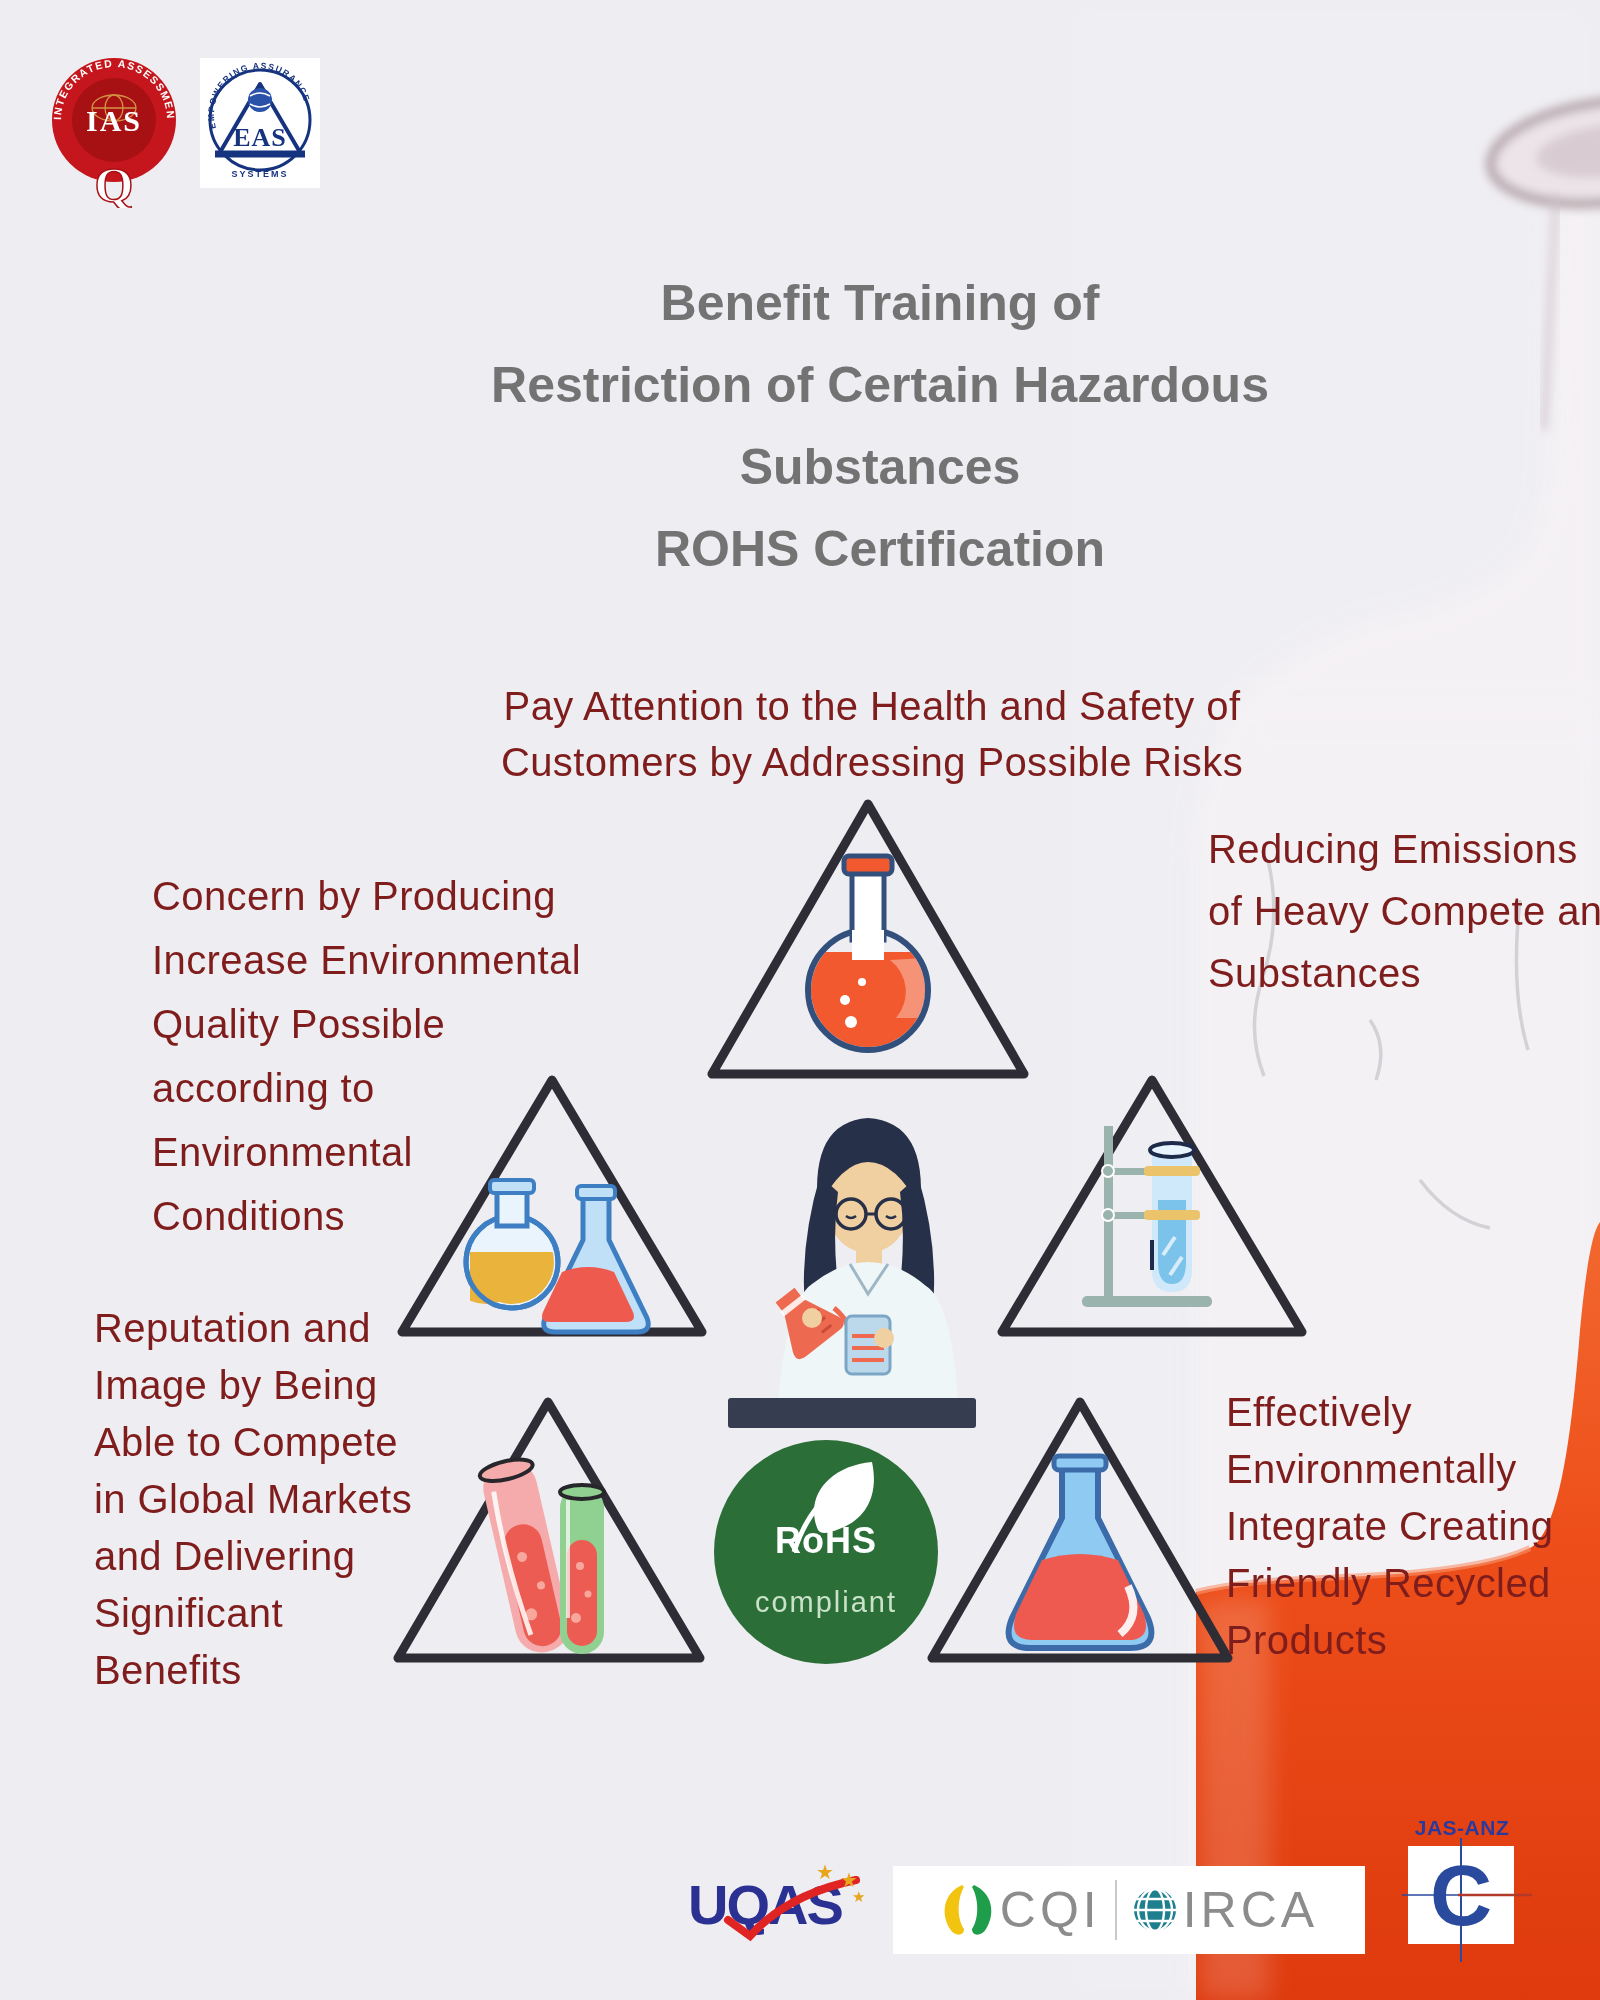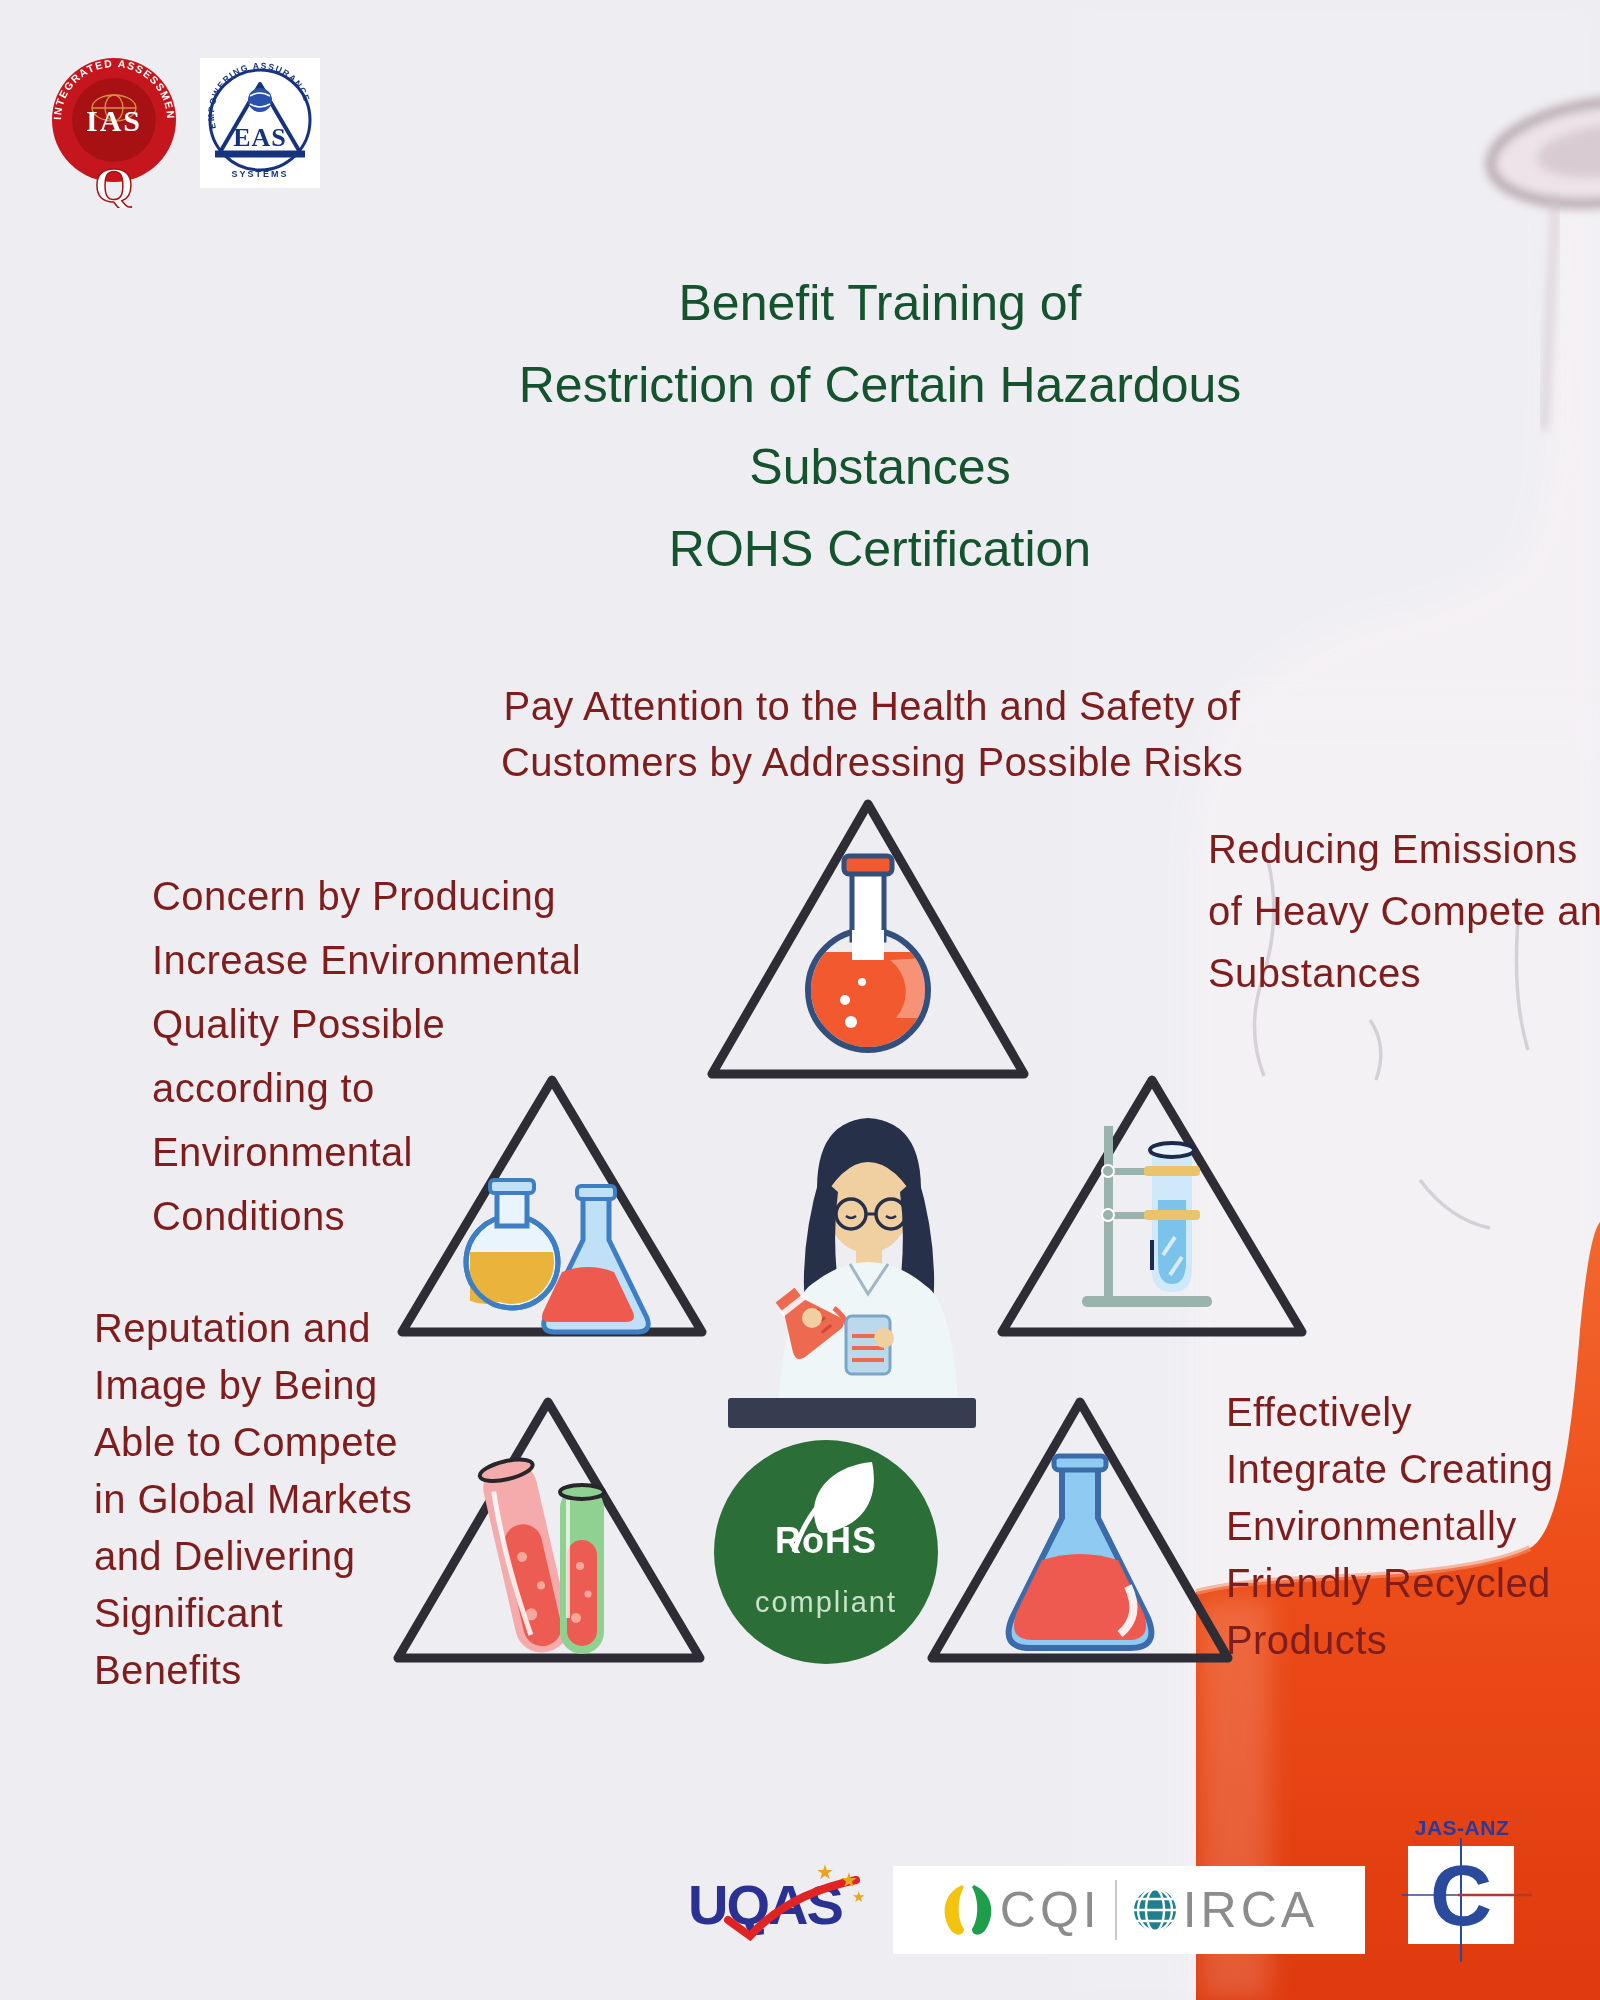--- a/index.html
+++ b/index.html
@@ -2,21 +2,21 @@
 <html><head>
 <meta charset="utf-8">
 <style>
   html,body{margin:0;padding:0;background:#9a9aa2;}
   .canvas{position:relative;width:1600px;height:2000px;overflow:hidden;background:#ededf2;
           font-family:"Liberation Sans",sans-serif;}
   .abs{position:absolute;}
   svg{display:block;}
   
   .title{position:absolute;left:180px;top:262px;width:1400px;text-align:center;
-         color:#14532d;font-weight:normal;font-size:50px;line-height:82px;letter-spacing:0;}
+         color:#737373;font-weight:bold;font-size:50px;line-height:82px;letter-spacing:0;}
   .title .ln{white-space:nowrap;}
   
   .txtblock{position:absolute;color:#7f1d1d;font-size:40px;letter-spacing:.4px;font-weight:400;}
   .txtblock .ln{white-space:nowrap;}
   .lh56{line-height:56px}.lh57{line-height:57px}.lh62{line-height:62px}.lh64{line-height:64px}
   .center{text-align:center;}
   
   .rohs{position:absolute;left:714px;top:1440px;width:224px;height:224px;border-radius:50%;
         background:#2b6e37;}
   .rohs-title{position:absolute;top:80px;left:0;width:100%;text-align:center;color:#fff;
@@ -260,22 +260,22 @@
     <div class="ln">Image by Being</div>
     <div class="ln">Able to Compete</div>
     <div class="ln">in Global Markets</div>
     <div class="ln">and Delivering</div>
     <div class="ln">Significant</div>
     <div class="ln">Benefits</div>
   </div>
 
   <div class="txtblock lh57" style="left:1226px;top:1384px">
     <div class="ln">Effectively</div>
+    <div class="ln">Environmentally</div>
     <div class="ln">Integrate Creating</div>
-    <div class="ln">Environmentally</div>
     <div class="ln">Friendly Recycled</div>
     <div class="ln">Products</div>
   </div>
 
   <div class="rohs">
     <svg width="224" height="224" viewBox="0 0 224 224">
       <path d="M 104,90 C 90,58 114,26 158,22 C 166,60 148,84 116,92 C 110,94 106,93 104,90 Z" fill="#ffffff"></path>
       <path d="M 80,112 C 92,74 116,46 152,32" stroke="#ffffff" stroke-width="5" fill="none"></path>
     </svg>
     <div class="rohs-title">RoHS</div>

